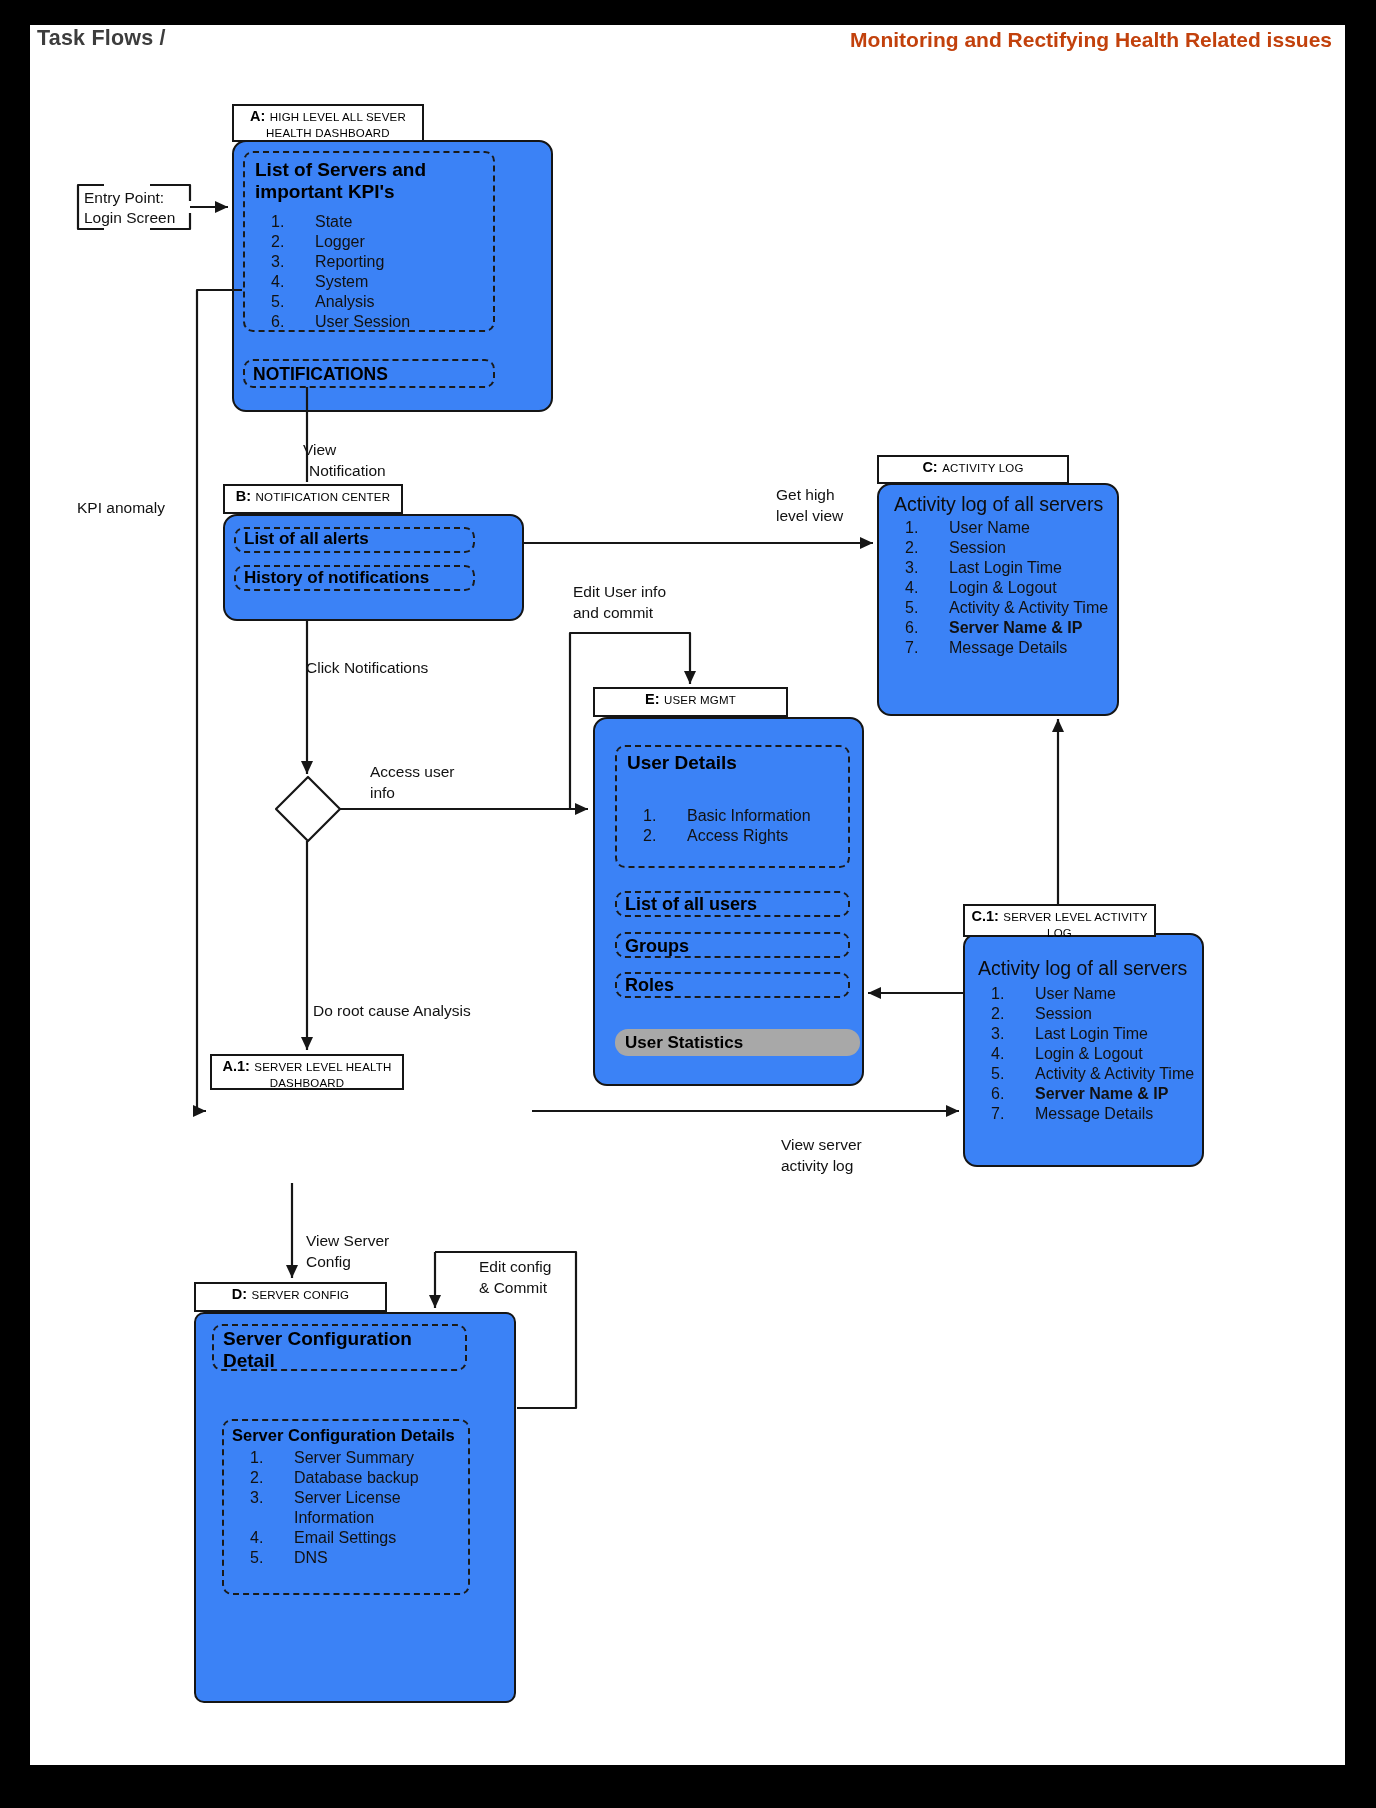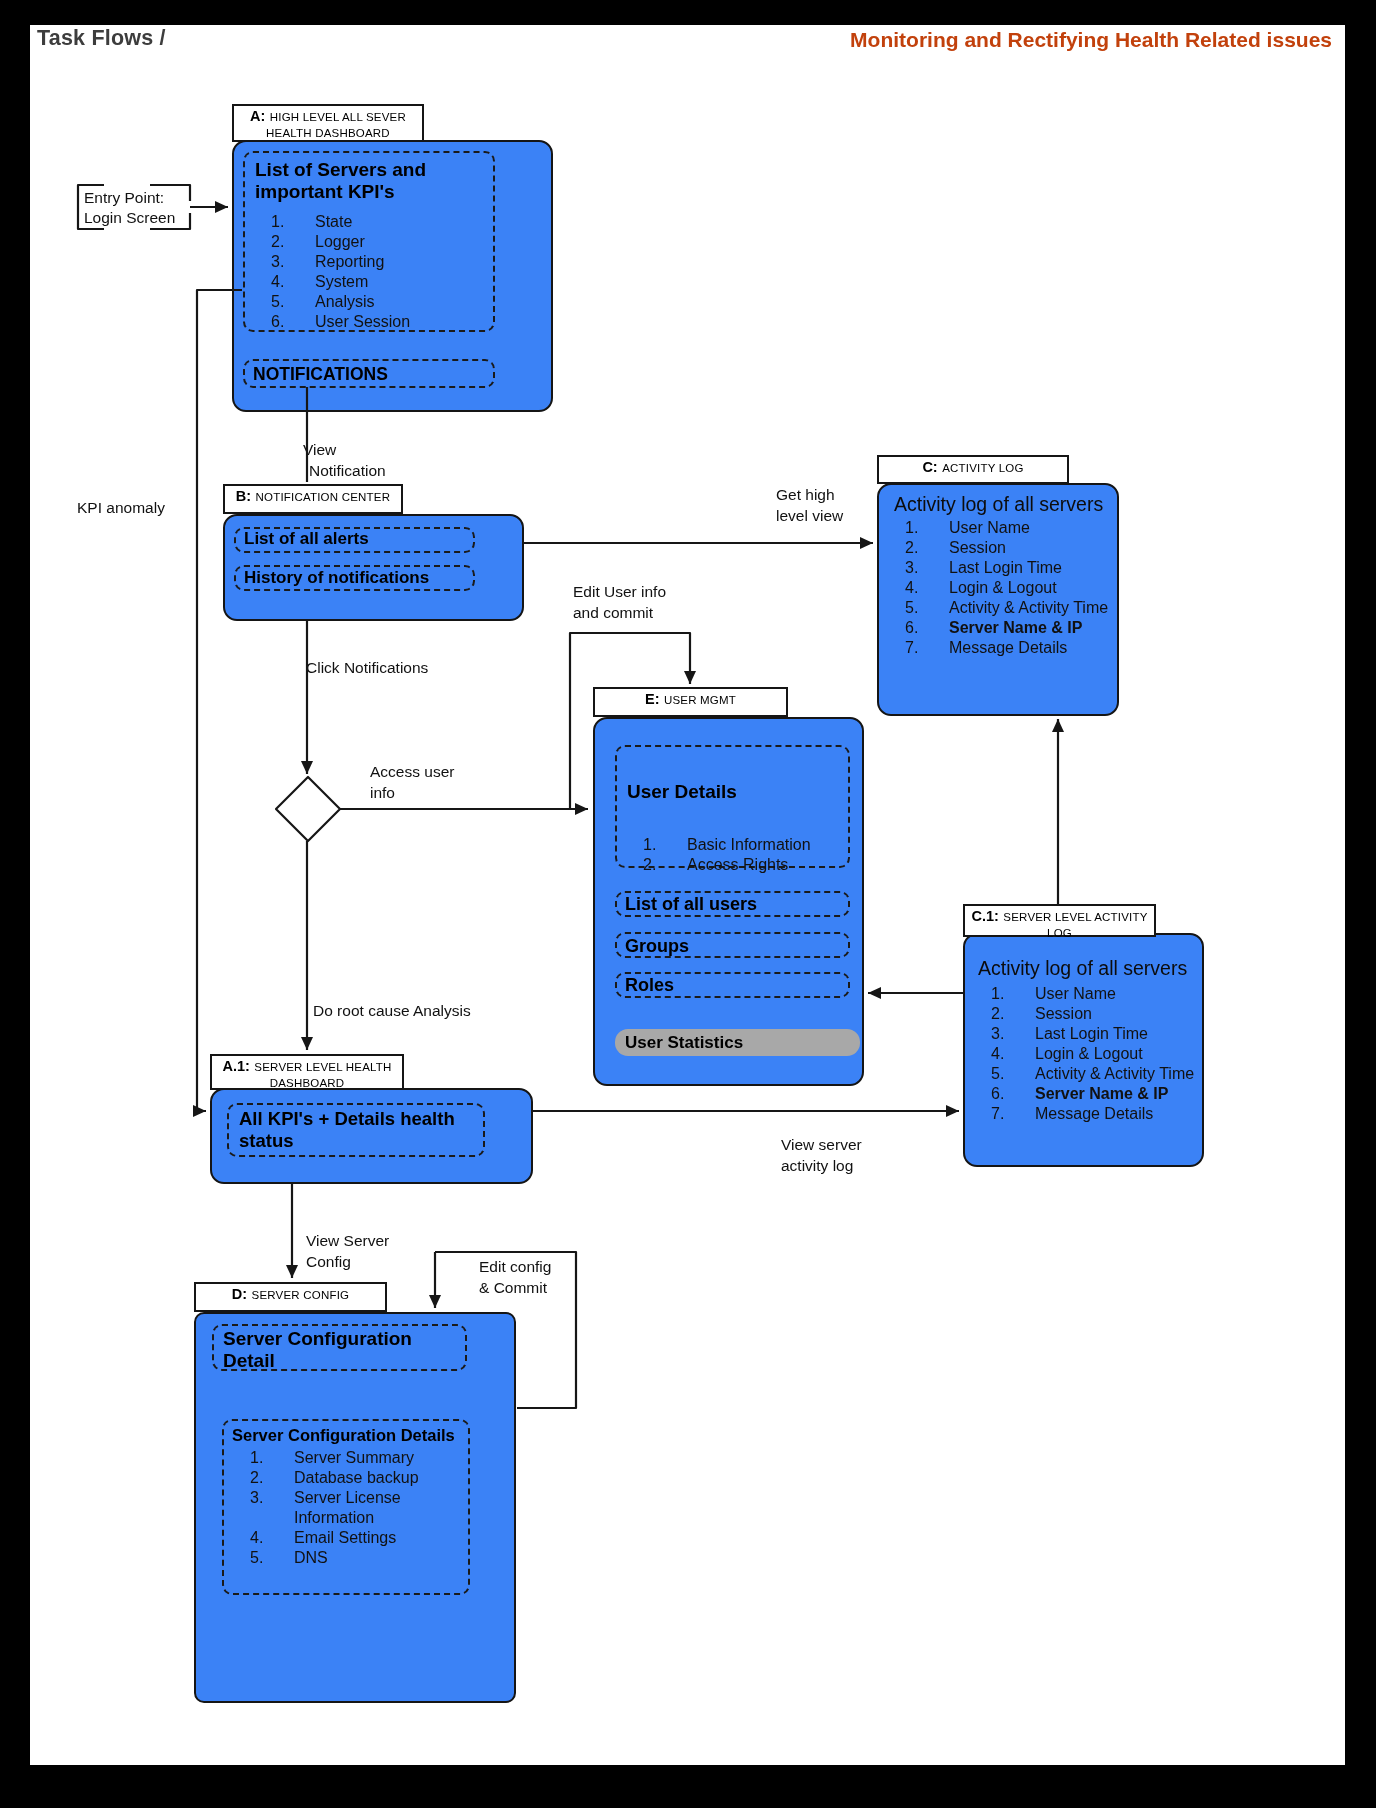--- a/index.html
+++ b/index.html
@@ -162,21 +162,21 @@
         </div>
       </div>
   </div>
   <div class="tagbox" style="left:963px;top:904px;width:193px;height:33px;">
     <span class="tag">C.1:</span>
     <span class="tagtitle">SERVER LEVEL ACTIVITY LOG</span>
   </div>
 
   <div class="mainbox" style="left:593px;top:717px;width:271px;height:369px;">
     <div class="dashed" style="left:20px;top:26px;width:235px;height:123px;">
-      <div class="bt-lg" style="padding:5px 10px 0 10px;margin-top:29px;">User Details</div>
+      <div class="bt-lg" style="padding:5px 10px 0 10px;">User Details</div>
       <div style="margin-top:32px;font-size:15.5px;" class="ud-list">
           <div class="oli">
             <span class="oli-n">1.</span>
             <span class="oli-t">Basic Information</span>
           </div>
           <div class="oli">
             <span class="oli-n">2.</span>
             <span class="oli-t">Access Rights</span>
           </div>
         </div>
@@ -192,25 +192,20 @@
     </div>
     <div class="statspill" style="left:20px;top:310px;width:235px;height:27px;background:#A8A8A8;">
       <span class="bt-md">User Statistics</span>
     </div>
   </div>
   <div class="tagbox" style="left:593px;top:687px;width:195px;height:30px;">
     <span class="tag">E:</span>
     <span class="tagtitle">USER MGMT</span>
   </div>
 
-  <div class="mainbox" style="left:210px;top:1088px;width:323px;height:96px;">
-    <div class="dashed" style="left:15px;top:13px;width:258px;height:54px;">
-      <div class="bt-lg" style="padding:3px 10px 0 10px;font-size:18.5px;">All KPI's + Details health status</div>
-    </div>
-  </div>
   <div class="tagbox" style="left:210px;top:1054px;width:194px;height:36px;">
     <span class="tag">A.1:</span>
     <span class="tagtitle">SERVER LEVEL HEALTH DASHBOARD</span>
   </div>
 
   <div class="mainbox" style="left:194px;top:1312px;width:322px;height:391px;border-radius:10px;">
     <div class="dashed" style="left:16px;top:10px;width:255px;height:47px;">
       <div class="bt-lg" style="padding:2px 9px 0 9px;">Server Configuration Detail</div>
     </div>
     <div class="dashed" style="left:26px;top:105px;width:248px;height:176px;">

